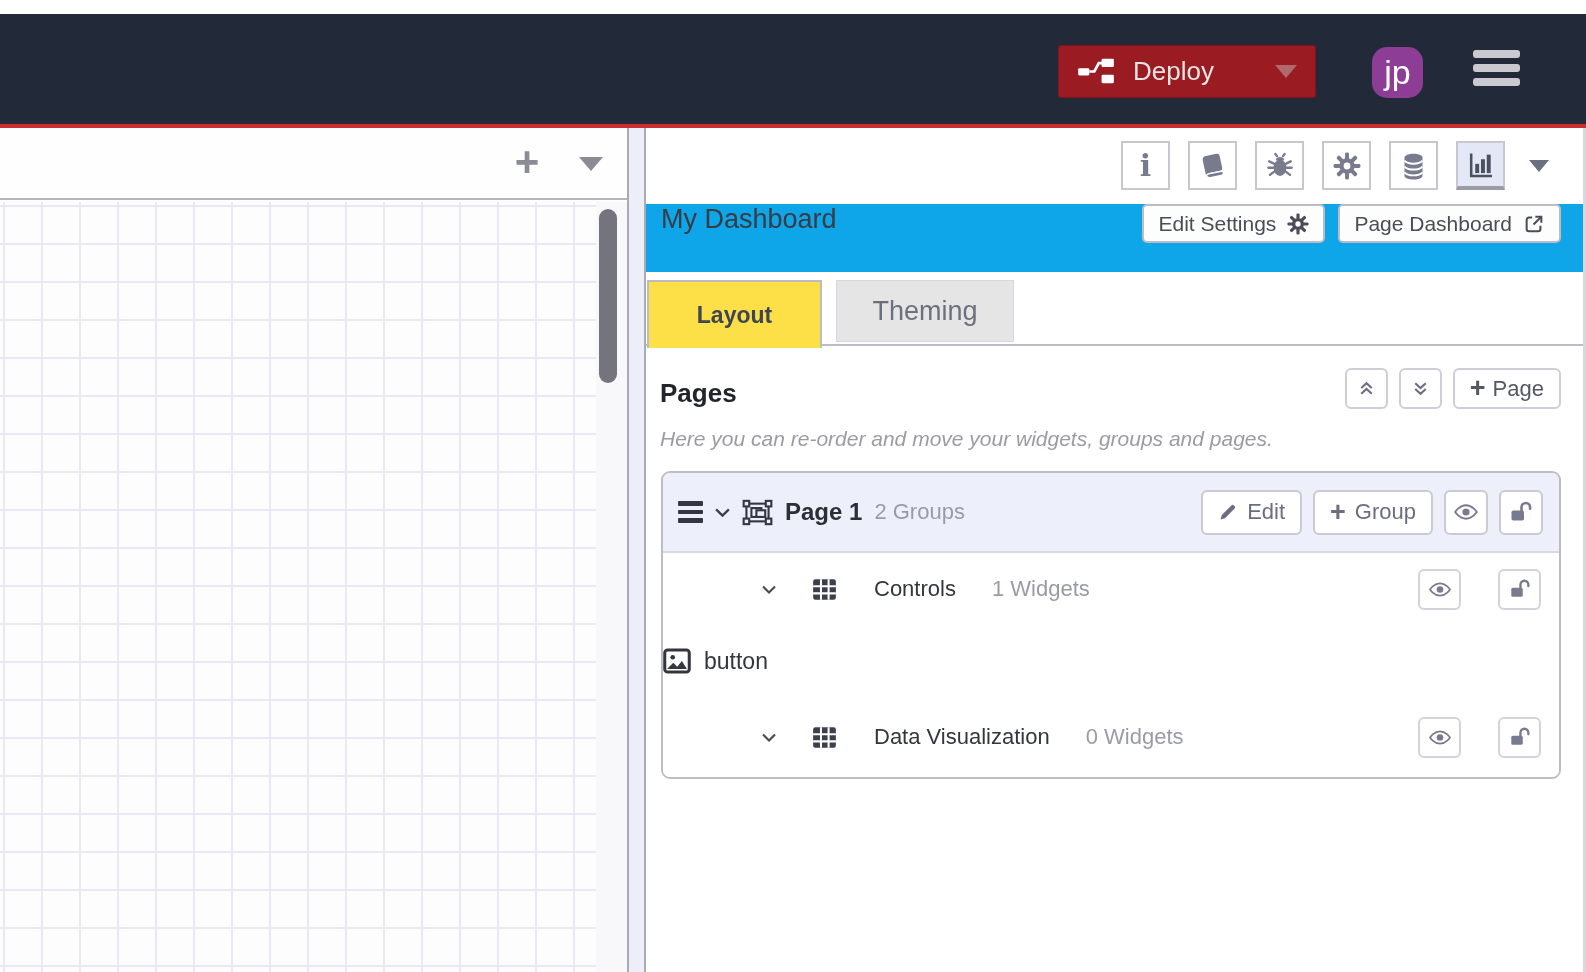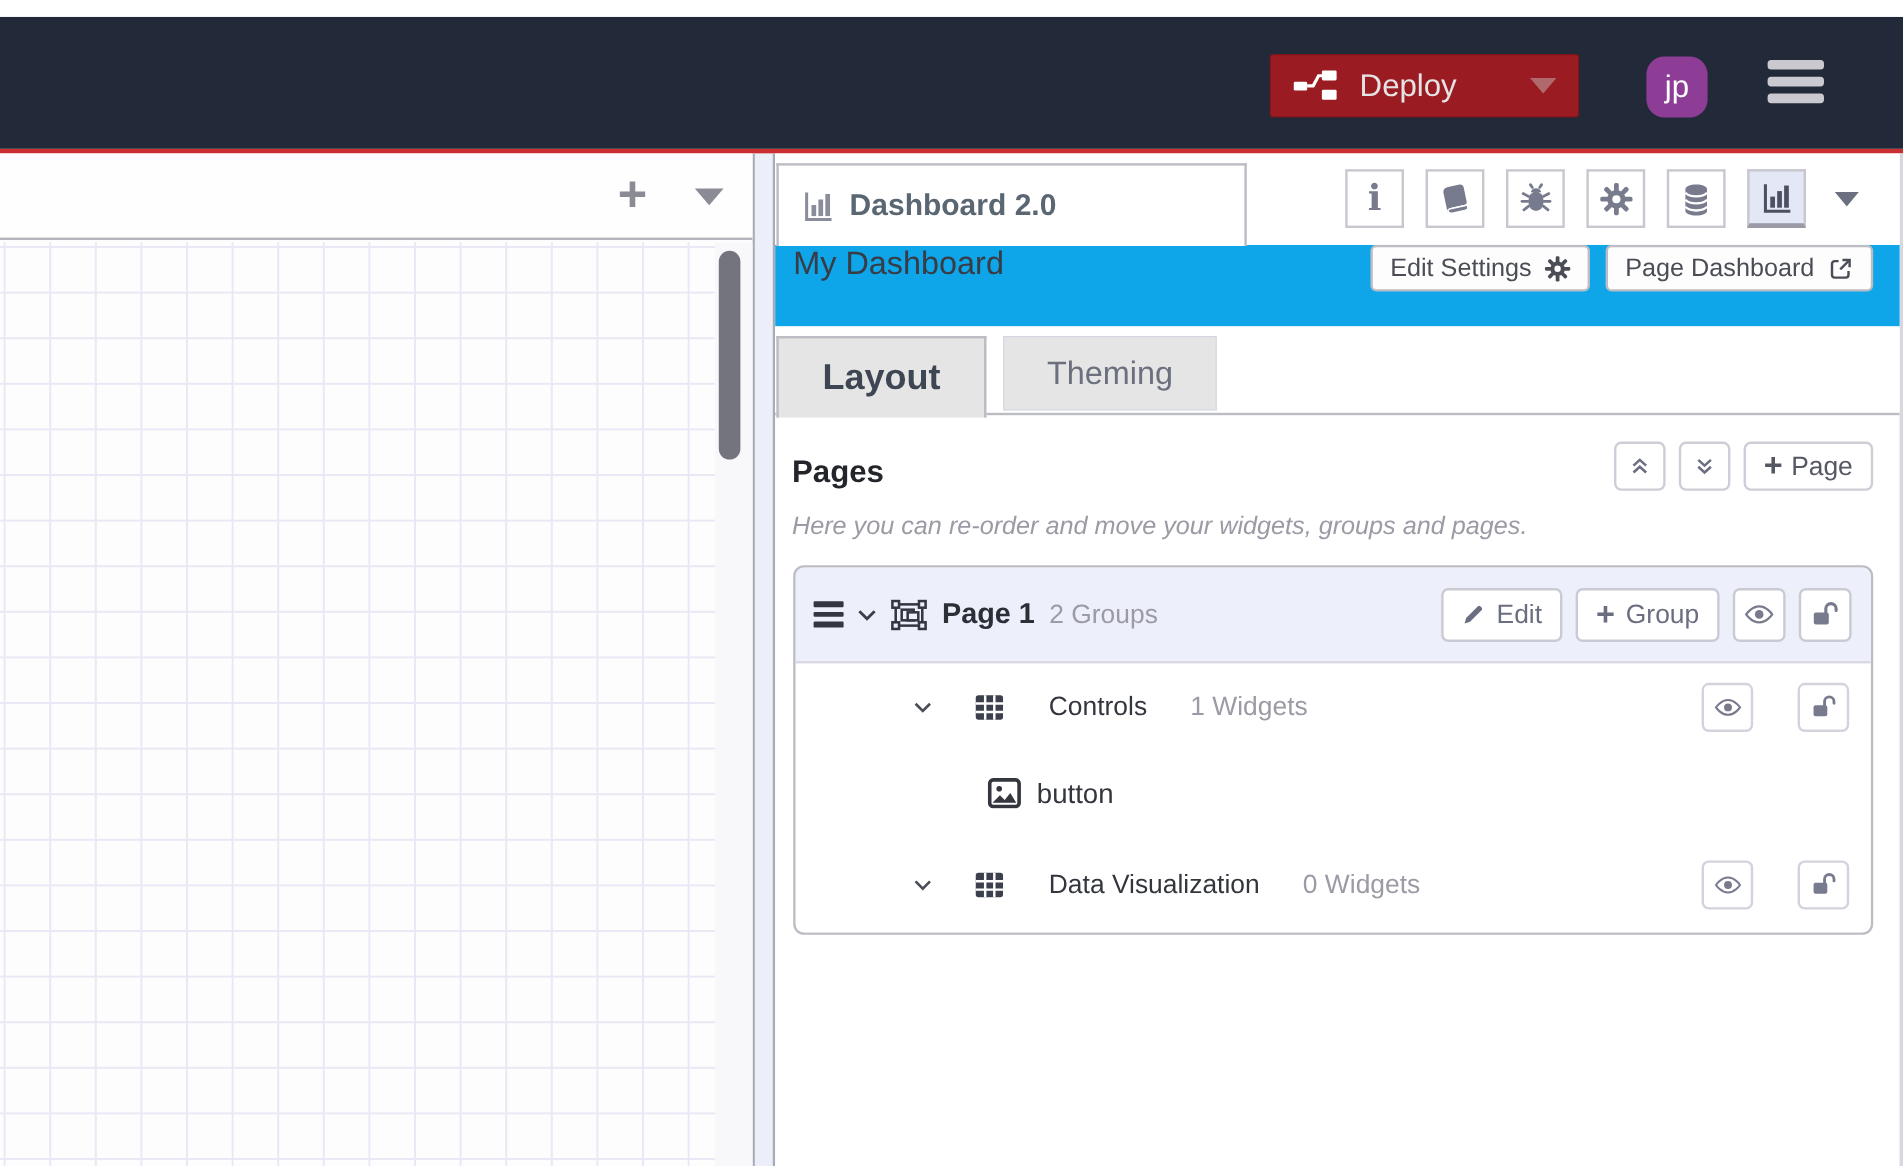--- a/index.html
+++ b/index.html
@@ -11,21 +11,21 @@
   .topbar { height:110px; background:#222938; position:relative; }
   .red-line { height:4px; background:#cb2e31; }
   .deploy-btn { position:absolute; left:1058px; top:31px; width:258px; height:53px;
     background:#9a1b21; border:1px solid #7e151a; border-radius:3px;
     display:flex; align-items:center; padding:0 18px; cursor:pointer; }
   .deploy-label { color:#e4e4e4; font-size:26px; margin-left:18px; }
   .deploy-caret { margin-left:auto; width:0; height:0;
     border-left:11px solid transparent; border-right:11px solid transparent;
     border-top:13px solid #b06a6e; }
   .avatar { position:absolute; left:1372px; top:33px; width:51px; height:51px;
-    border-radius:15px; background:#8e3d97; color:#fff; font-size:26px;
+    border-radius:15px; background:#8e3d97; color:#fff; font-size:34px;
     display:flex; align-items:center; justify-content:center; cursor:pointer; }
   .menu-btn { position:absolute; left:1473px; top:36px; width:47px; cursor:pointer; }
   .menu-btn span { display:block; height:8px; border-radius:3px; background:#c9c9cf; margin-bottom:6px; }
 
   
   .main { display:flex; height:858px; }
 
   
   .workspace { width:628px; position:relative; background:#fdfdfe; }
   .tabstrip { position:absolute; top:0; left:0; right:0; height:72px;
@@ -65,23 +65,23 @@
   .dash-band { height:68px; background:#0ea5e9; display:flex; 
     padding:0 22px 0 15px; }
   .dash-title { font-size:27px; color:#383c45; flex:1; }
   .band-btn { height:39px; border:2px solid #bcbcc4; border-radius:5px; background:#fdfdfd;
     display:flex; align-items:center; gap:11px; padding:0 14px; font-size:21px;
     color:#4a4d55; margin-left:13px; cursor:pointer; white-space:nowrap; }
   .band-btn .dark-icon { color:#4a4d55; display:flex; }
 
   .tabs-row { height:74px; border-bottom:2px solid #bcbcc4; position:relative; background:#fff; }
   .tab-layout { position:absolute; left:1px; top:8px; width:175px; height:68px;
-    background:#e5e5e5; border:2px solid #bcbcc4; border-bottom:none; z-index:2;
+    background:#fde047; border:2px solid #bcbcc4; border-bottom:none; z-index:2;
     display:flex; align-items:center; justify-content:center;
-    font-weight:bold; font-size:30px; color:#3e4654; cursor:pointer; }
+    font-weight:bold; font-size:23px; color:#3e4654; cursor:pointer; }
   .tab-theming { position:absolute; left:190px; top:8px; width:178px; height:62px;
     background:#e5e5e5; border:1px solid #d4d6e4; display:flex; align-items:center;
     justify-content:center; font-size:27px; color:#6a707d; cursor:pointer; }
 
   .pages-section { padding:22px 22px 0 14px; }
   .pages-head { display:flex; align-items:flex-end; }
   .pages-title { font-size:26px; font-weight:bold; color:#23252b; flex:1; }
   .sq-btn { width:43px; height:41px; border:2px solid #cdced8; border-radius:6px;
     background:#fff; color:#6b6e80; display:flex; align-items:center;
     justify-content:center; margin-left:11px; cursor:pointer; }
@@ -104,21 +104,21 @@
   .grow { flex:1; }
   .head-btn { height:45px; border:2px solid #c9cad4; border-radius:6px; background:#fff;
     color:#6b6e80; font-size:22px; display:flex; align-items:center; gap:9px;
     padding:0 15px; margin-left:11px; cursor:pointer; white-space:nowrap; }
   .icon-sq { width:44px; height:45px; border:2px solid #c9cad4; border-radius:6px;
     background:#fff; color:#787b8e; display:flex; align-items:center;
     justify-content:center; margin-left:11px; cursor:pointer; }
   .panel-body { background:#fff; padding:8px 0 12px; }
   .group-row { height:56px; display:flex; align-items:center; padding:0 18px 0 98px;gap:24px; }
   .group-row.second { margin-top:22px; }
-  .widget-row { height:52px; margin:18px 0 0; display:flex; align-items:center; padding-left:160px; }
+  .widget-row { height:52px; margin:18px 0 0; display:flex; align-items:center; }
   .table-icon { color:#3c404c; display:flex; margin-right:13px; }
   .image-icon { color:#33363d; display:flex; margin-right:13px; }
   .mini-btn { width:43px; height:41px; border:2px solid #d2d3dc; border-radius:6px;
     background:#fff; color:#787b8e; display:flex; align-items:center;
     justify-content:center; margin-left:13px; cursor:pointer; }
   .gname { font-size:22px; color:#33363d; }
   .wname { font-size:23px; color:#33363d; }
 </style>
 </head>
 <body>
@@ -158,33 +158,20 @@
       <div class="vscroll">
         <div class="vthumb"></div>
       </div>
     </div>
 
     <div class="splitter"></div>
 
     <aside class="sidebar">
 
       <div class="side-top">
-        <div class="side-tab">
-          <span class="tab-chart-icon">
-            <svg width="30" height="28" viewBox="0 0 26 24">
-              <g fill="currentColor">
-                <rect x="8" y="11" width="3.4" height="8"></rect>
-                <rect x="13" y="7" width="3.4" height="12"></rect>
-                <rect x="18" y="3" width="3.4" height="16"></rect>
-              </g>
-              <path d="M4.5 2v19.5h18" stroke="currentColor" stroke-width="2.2" fill="none"></path>
-            </svg>
-          </span>
-          <span class="side-tab-label">Dashboard 2.0</span>
-        </div>
 
         <div class="toolbar">
           <div class="tool-btn">
             <span class="info-i">i</span>
           </div>
           <div class="tool-btn">
             <span style="display:flex;">
               <svg width="27" height="27" viewBox="0 0 24 24">
                 <g transform="rotate(-12 12 12)">
                   <path d="M8 2.5h9.5A2.5 2.5 0 0 1 20 5v11a2 2 0 0 1-2 2H8a3.5 3.5 0 0 0-3.5 3.5V6A3.5 3.5 0 0 1 8 2.5z" fill="currentColor"></path>

